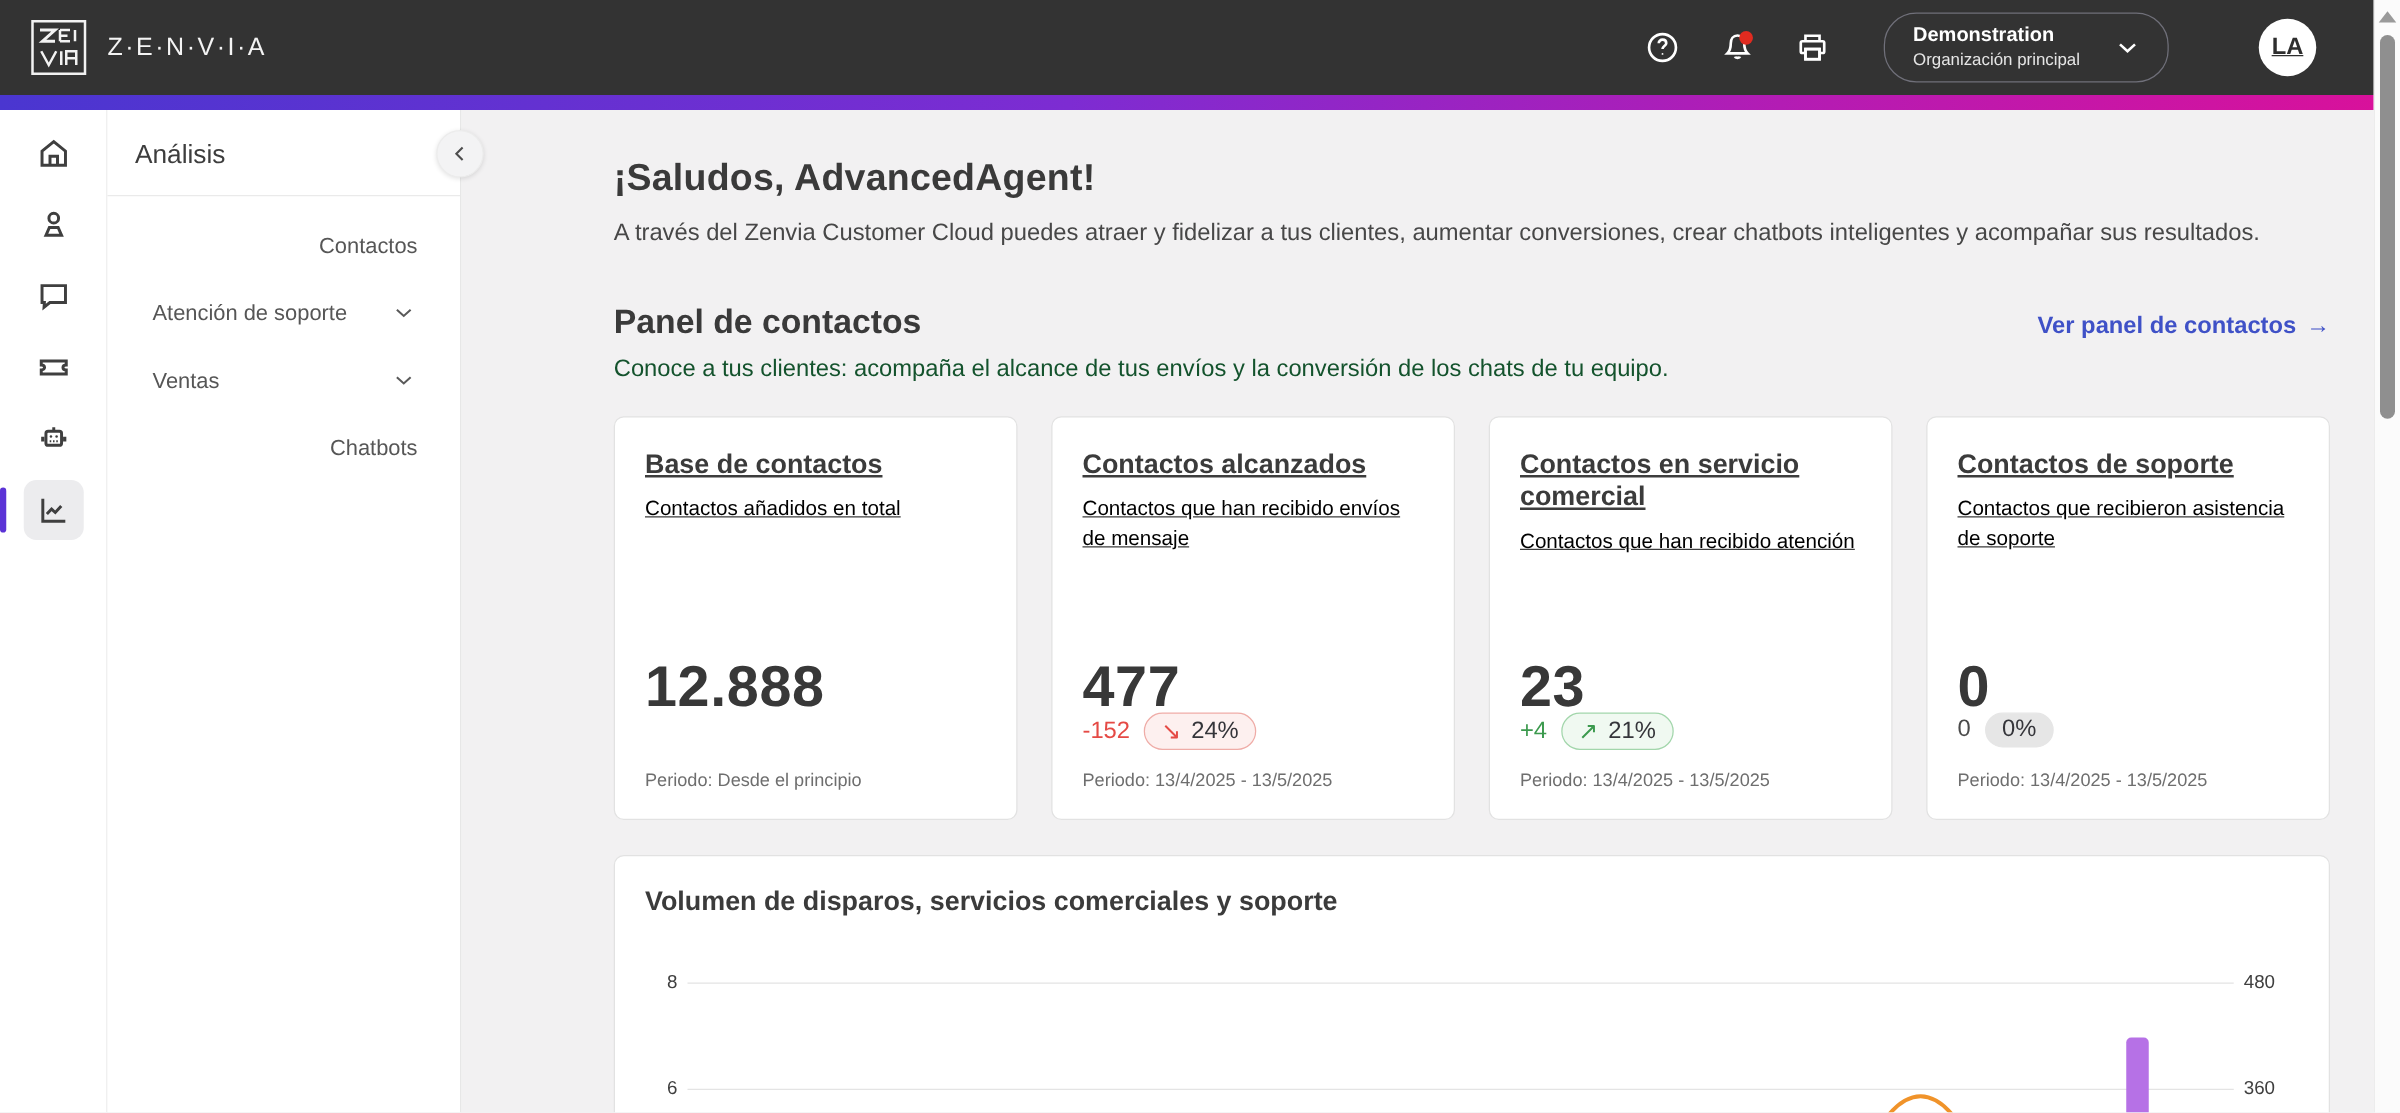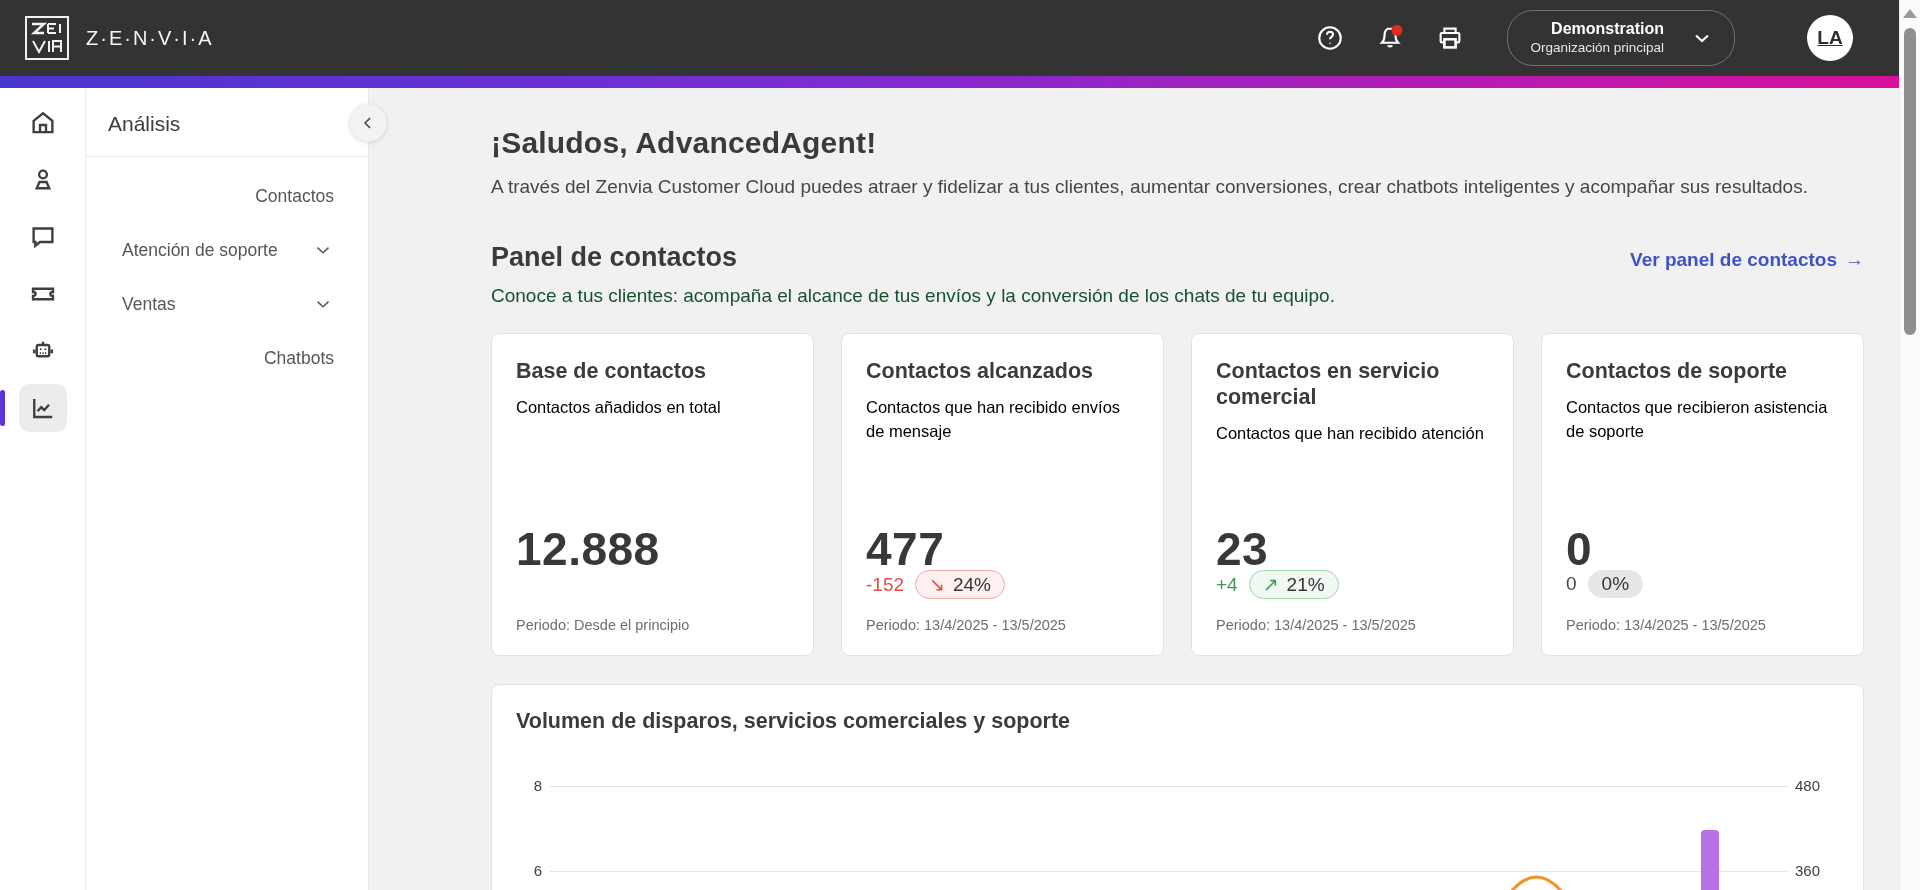--- a/index.html
+++ b/index.html
@@ -5,21 +5,21 @@
   * { margin:0; padding:0; box-sizing:border-box; }
   html,body { width:1920px; height:890px; overflow:hidden; background:#f2f1f2;
               font-family:"Liberation Sans", sans-serif; color:#3d3d3d; }
 
   
   .topbar { height:76px; background:#333333; display:flex; align-items:center;
             padding:0 46px 0 24px; margin-right:21px; }
   .logo-box { width:46px; height:46px; flex:0 0 auto; }
   .brand { color:#f4f4f4; font-size:20px; letter-spacing:2px; margin-left:16px;
            font-weight:500; white-space:nowrap; }
-  .top-right { margin-left:auto; display:flex; align-items:center; gap:30px;text-align:right; }
+  .top-right { margin-left:auto; display:flex; align-items:center; gap:30px; }
   .tb-icon { width:30px; height:30px; color:#ffffff; cursor:pointer; position:relative; }
   .tb-icon svg { width:100%; height:100%; }
   .org-pill { display:flex; align-items:center; gap:26px; border:1px solid #70707a;
               border-radius:26px; padding:8px 20px 8px 22px; margin-left:12px; cursor:pointer; }
   .org-name { color:#ffffff; font-size:16px; font-weight:600; line-height:1.25; }
   .org-sub  { color:#e6e6e6; font-size:13.5px; line-height:1.3; }
   .org-chevron { width:24px; height:24px; color:#fff; }
   .avatar { width:46px; height:46px; border-radius:50%; background:#ffffff; color:#2e2e2e;
             font-weight:bold; font-size:19px; display:flex; align-items:center;
             justify-content:center; margin-left:42px; cursor:pointer;text-decoration:underline; }
@@ -66,21 +66,21 @@
   .greeting { font-size:30px; font-weight:bold; color:#3a3a3a; letter-spacing:.2px; }
   .intro { font-size:19px; color:#474747; margin-top:16px; }
   .section-head { display:flex; align-items:baseline; justify-content:space-between; margin-top:44px; }
   .section-title { font-size:27px; font-weight:bold; color:#3a3a3a; }
   .section-link { font-size:19px; font-weight:bold; color:#3f51c7; text-decoration:none;
                   display:flex; align-items:center; gap:8px; cursor:pointer; }
   .section-sub { font-size:19px; color:#14532d; margin-top:12px; }
 
   .cards { display:flex; gap:27px; margin-top:26px; }
   .card { flex:1; background:#ffffff; border:1px solid #e2e2e2; border-radius:8px;
-          padding:24px; height:323px; position:relative; }
+          padding:24px; height:323px; position:relative;text-decoration:underline; }
   .card-title { font-size:21.5px; font-weight:bold; color:#3b3b3b; line-height:1.22; }
   .card-sub { font-size:16.5px; color:#000000; margin-top:12px; line-height:1.45; }
   .card-value { position:absolute; left:24px; top:188px; font-size:46px; font-weight:bold;
                 color:#383838; letter-spacing:.5px; }
   .card-badges { position:absolute; left:24px; top:236px; display:flex; align-items:center; gap:11px; }
   .delta { font-size:19px; }
   .pill { display:inline-flex; align-items:center; gap:8px; padding:2px 13px;
           border-radius:16px; font-size:19px; }
   .pill .val { color:#35353a; }
   .tone-negative .delta { color:#e54a45; }

